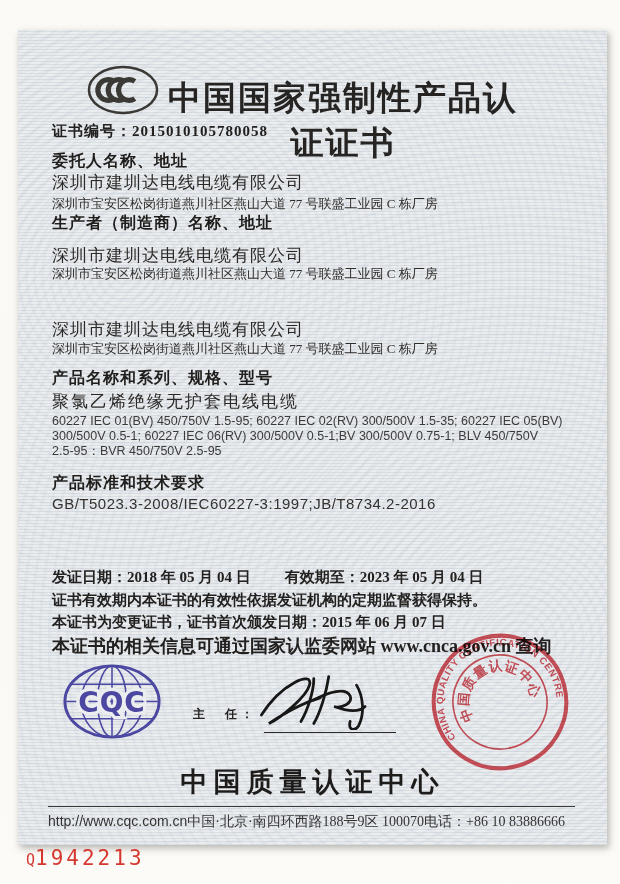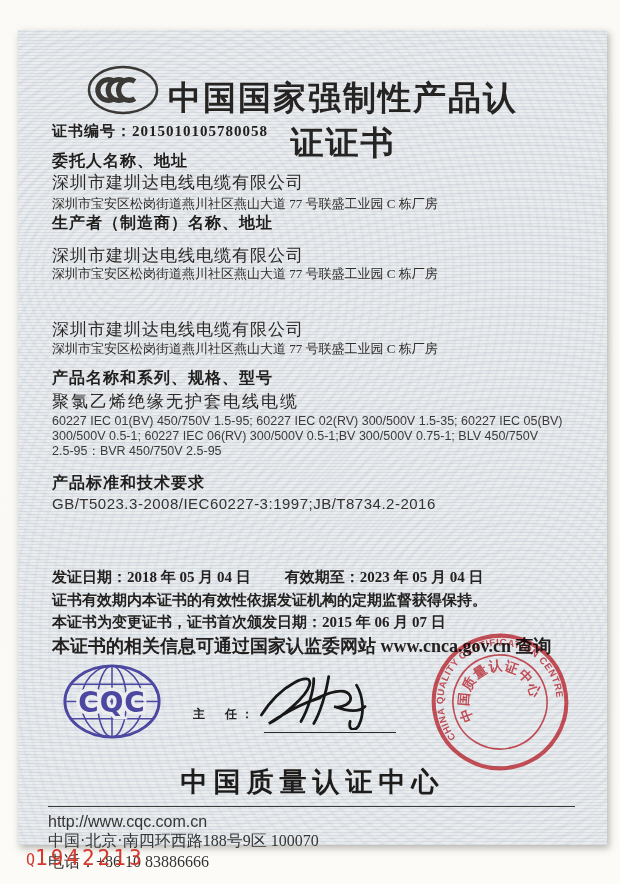--- a/index.html
+++ b/index.html
@@ -47,21 +47,21 @@
   .stamp{position:absolute;left:410px;top:600px;z-index:5;mix-blend-mode:multiply;opacity:.9;}
   .bigname{
     position:absolute;left:0;right:0;top:734px;text-align:center;
     font-family:"Liberation Sans","DejaVu Sans",sans-serif;
     font-weight:600;font-size:27px;letter-spacing:6px;color:#1d1c1b;
   }
   .rule{position:absolute;left:30px;right:32px;top:776px;border-top:1.5px solid #3a3a3a;}
   .footrow{
     position:absolute;left:30px;right:32px;top:783px;
     display:flex;justify-content:flex-start;align-items:baseline;
-    font-size:16px;color:#333;flex-direction:column;
+    font-size:14px;color:#333;
   }
   .serial{
     position:absolute;left:26px;top:846px;color:#d4382f;
     font-family:"DejaVu Sans Mono","Liberation Mono",monospace;
     display:flex;align-items:baseline;
   }
   .serial .q{font-size:15px;}
   .serial .num{font-size:21px;letter-spacing:3px;margin-left:0;}
 </style>
 </head>

